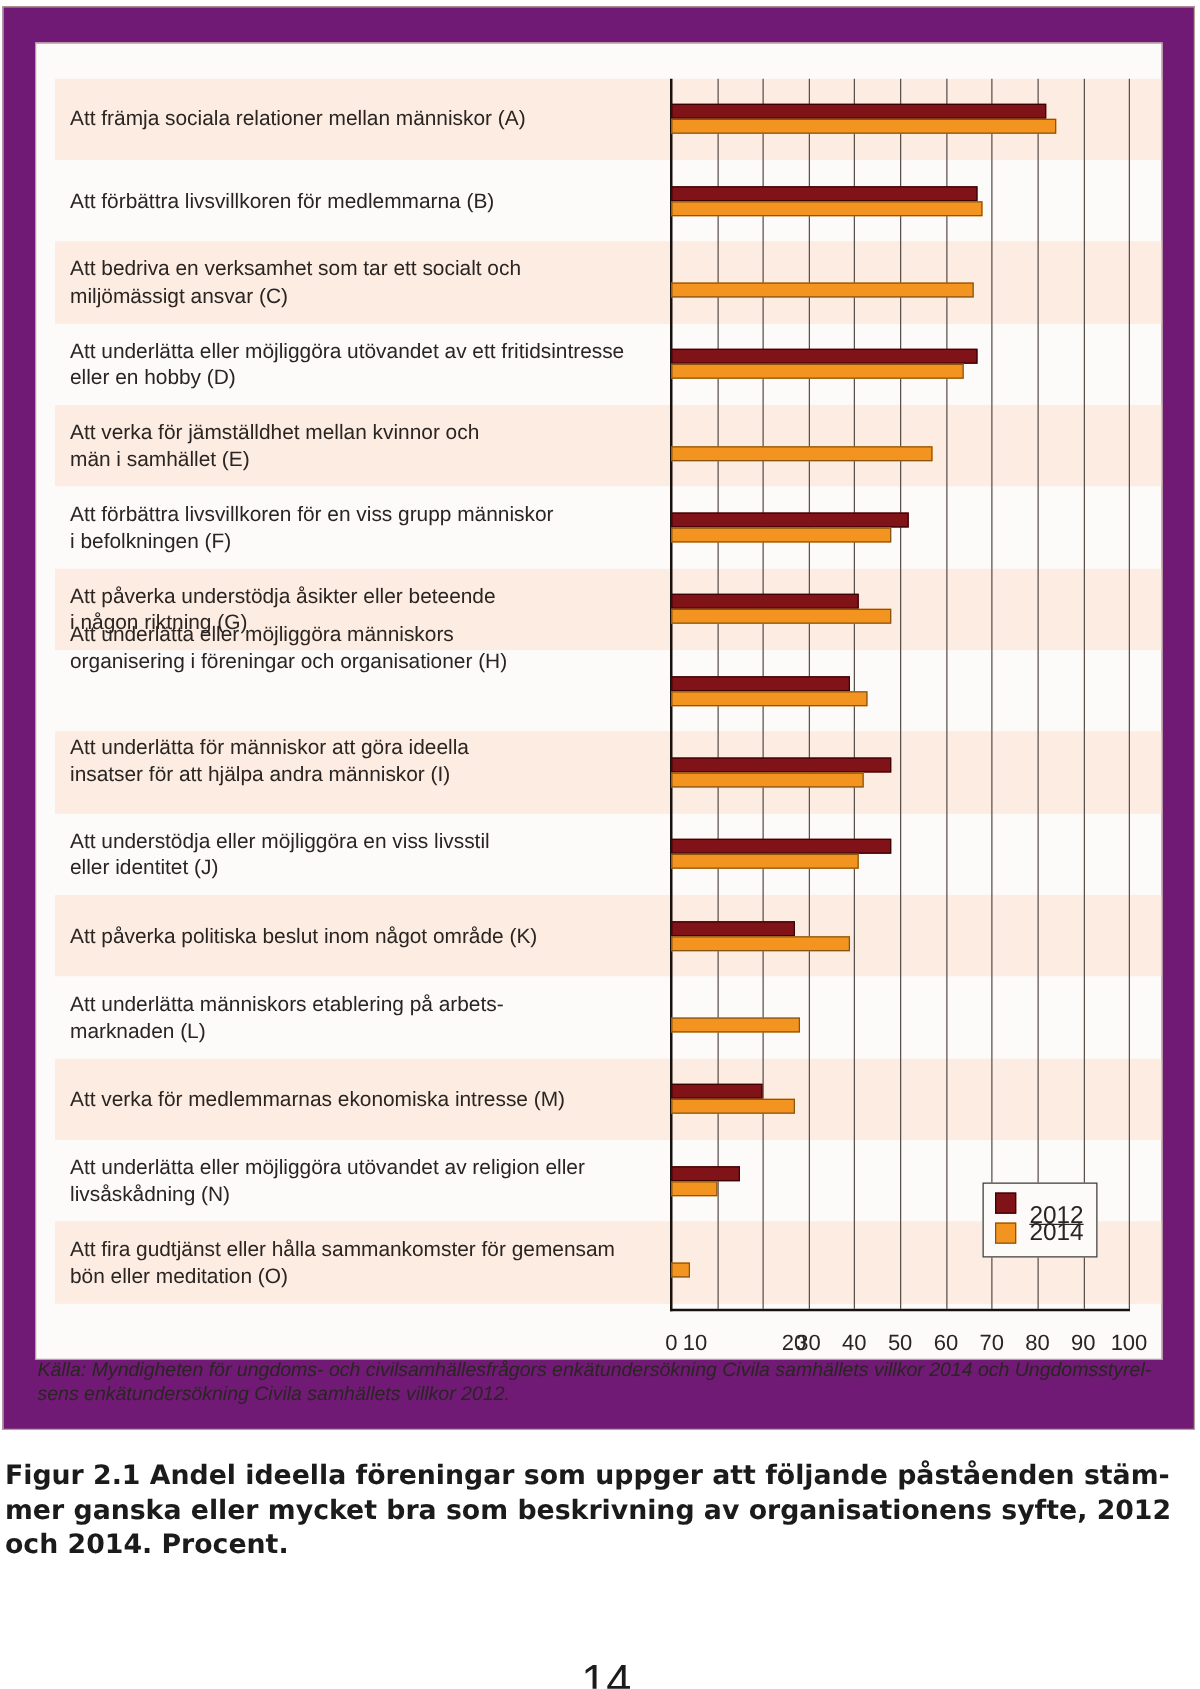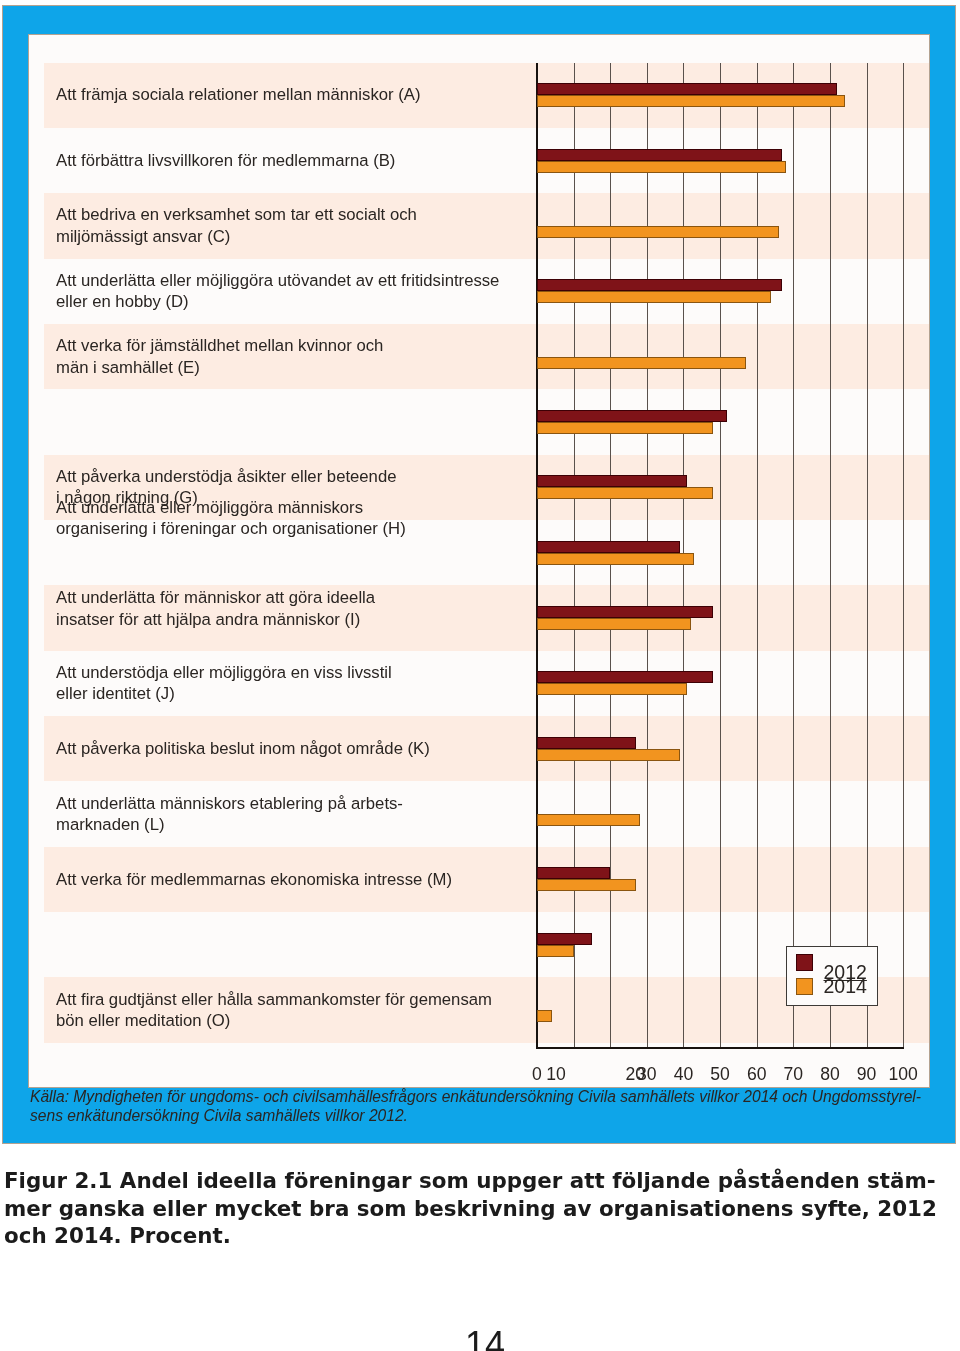--- a/index.html
+++ b/index.html
@@ -1,21 +1,21 @@
 <!DOCTYPE html>
 <html><head>
 <meta charset="utf-8">
 <title>Figur 2.1</title>
 <style>
   html,body{margin:0;padding:0;background:#ffffff;}
   body{width:960px;height:1351px;position:relative;overflow:hidden;
        font-family:"Liberation Sans", sans-serif;}
 
   #outer-panel{position:absolute;left:2px;top:5px;width:954px;height:1139px;
-       background:#0ea5e9;border:1px solid #b3a291;box-sizing:border-box;}
+       background:#701a75;border:1px solid #b3a291;box-sizing:border-box;}
 
   #chart-frame{position:absolute;left:25px;top:28px;width:902px;height:1054px;
        background:#fdfbfa;border:1px solid #b3a291;box-sizing:border-box;}
 
   #rows{position:absolute;left:0;top:0;right:0;bottom:0;}
   .band{position:absolute;left:15px;right:0;background:#fdece2;}
   .rowlabel{position:absolute;left:27px;width:462px;
        font-size:16.7px;line-height:21.4px;color:#2a2522;
        display:flex;align-items:center;}
   .rowlabel span{display:block;white-space:pre-line;}
@@ -98,20 +98,24 @@
           <span>Att underlätta eller möjliggöra utövandet av ett fritidsintresse
 eller en hobby (D)</span>
         </div>
         <div class="bar" style="background: rgb(127, 19, 24); border-color: rgb(61, 0, 5); left: 508px; width: 245.354px; top: 244.225px;"></div>
         <div class="bar" style="background: rgb(242, 148, 31); border-color: rgb(138, 85, 16); left: 508px; width: 234.368px; top: 256.225px;"></div>
         <div class="rowlabel" style="top: 288.9px; height: 65.35px;">
           <span>Att verka för jämställdhet mellan kvinnor och
 män i samhället (E)</span>
         </div>
         <div class="bar" style="background: rgb(242, 148, 31); border-color: rgb(138, 85, 16); left: 508px; width: 208.734px; top: 321.575px;"></div>
+        <div class="rowlabel" style="top: 354.25px; height: 65.35px;">
+          <span>Att förbättra livsvillkoren för en viss grupp människor
+i befolkningen (F)</span>
+        </div>
         <div class="bar" style="background: rgb(127, 19, 24); border-color: rgb(61, 0, 5); left: 508px; width: 190.424px; top: 374.925px;"></div>
         <div class="bar" style="background: rgb(242, 148, 31); border-color: rgb(138, 85, 16); left: 508px; width: 175.776px; top: 386.925px;"></div>
         <div class="rowlabel" style="top: 419.6px; height: 65.35px;">
           <span>Att påverka understödja åsikter eller beteende
 i någon riktning (G)</span>
         </div>
         <div class="bar" style="background: rgb(127, 19, 24); border-color: rgb(61, 0, 5); left: 508px; width: 150.142px; top: 440.275px;"></div>
         <div class="bar" style="background: rgb(242, 148, 31); border-color: rgb(138, 85, 16); left: 508px; width: 175.776px; top: 452.275px;"></div>
         <div class="rowlabel" style="top: 457px; height: 52px;">
           <span>Att underlätta eller möjliggöra människors
@@ -139,20 +143,24 @@
         <div class="rowlabel" style="top: 746.35px; height: 65.35px;">
           <span>Att underlätta människors etablering på arbets-
 marknaden (L)</span>
         </div>
         <div class="bar" style="background: rgb(242, 148, 31); border-color: rgb(138, 85, 16); left: 508px; width: 102.536px; top: 779.025px;"></div>
         <div class="rowlabel" style="top: 811.7px; height: 65.35px;">
           <span>Att verka för medlemmarnas ekonomiska intresse (M)</span>
         </div>
         <div class="bar" style="background: rgb(127, 19, 24); border-color: rgb(61, 0, 5); left: 508px; width: 73.24px; top: 832.375px;"></div>
         <div class="bar" style="background: rgb(242, 148, 31); border-color: rgb(138, 85, 16); left: 508px; width: 98.874px; top: 844.375px;"></div>
+        <div class="rowlabel" style="top: 877.05px; height: 65.35px;">
+          <span>Att underlätta eller möjliggöra utövandet av religion eller
+livsåskådning (N)</span>
+        </div>
         <div class="bar" style="background: rgb(127, 19, 24); border-color: rgb(61, 0, 5); left: 508px; width: 54.93px; top: 897.725px;"></div>
         <div class="bar" style="background: rgb(242, 148, 31); border-color: rgb(138, 85, 16); left: 508px; width: 36.62px; top: 909.725px;"></div>
         <div class="rowlabel" style="top: 942.4px; height: 65.35px;">
           <span>Att fira gudtjänst eller hålla sammankomster för gemensam
 bön eller meditation (O)</span>
         </div>
         <div class="bar" style="background: rgb(242, 148, 31); border-color: rgb(138, 85, 16); left: 508px; width: 14.648px; top: 975.075px;"></div>
         <div class="tick" style="left: 508px; top: 1028.5px;">0</div>
         <div class="tick" style="left: 527px; top: 1028.5px;">10</div>
         <div class="tick" style="left: 581.24px; top: 1028.5px; margin-left: 25px;">20</div>

